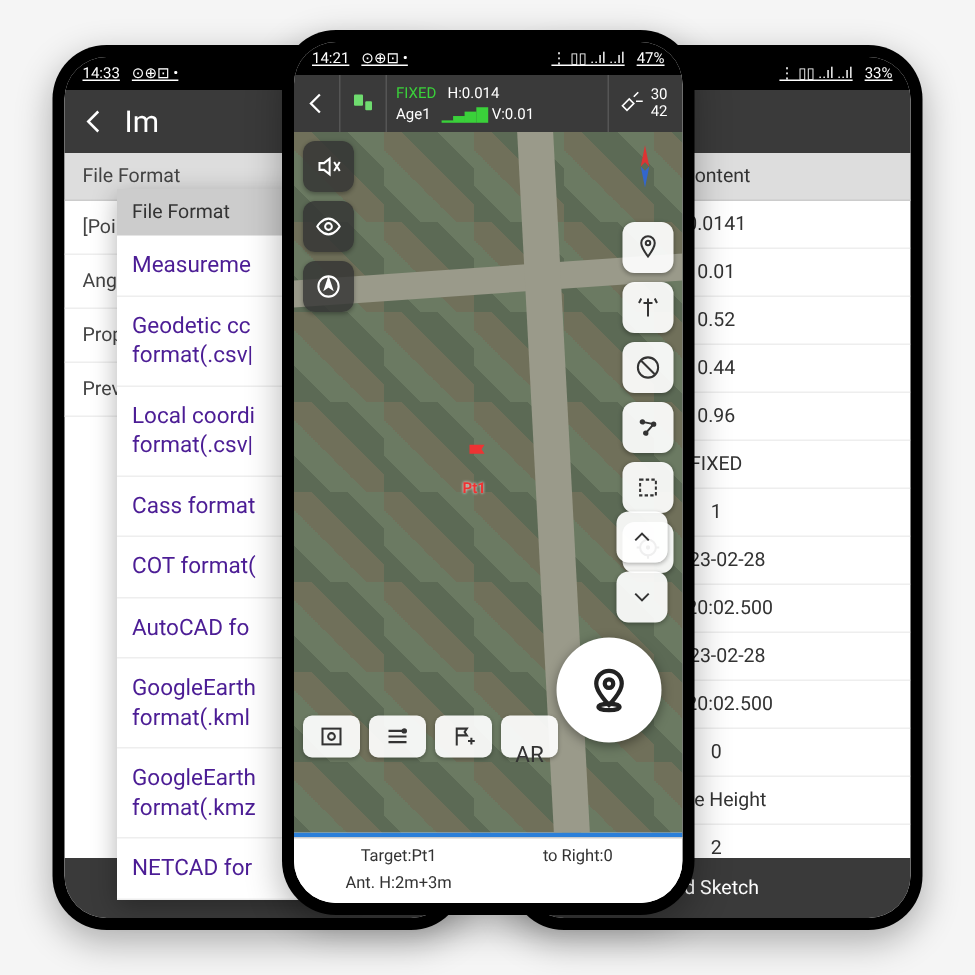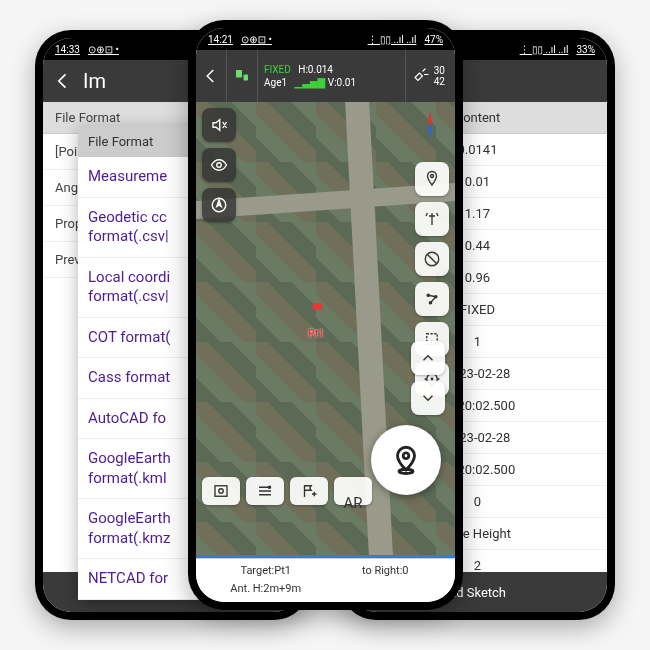--- a/index.html
+++ b/index.html
@@ -103,21 +103,21 @@
     padding:8px 0; text-align:center; font-size:13px; border-bottom:1px solid #eee; color:#333;
   }
 
   
   .phone.front { z-index: 10; left: 188px; top: 20px; }
   .phone.left  { z-index: 2; left: 35px;  top: 30px; }
   .phone.right { z-index: 2; left: 340px; top: 30px; }
 
   .gnss-bar {
     position: relative;
-    height: 52px;
+    height: 38px;
     background: #3a3a3a;
     color: #fff;
     font-size: 10px;
     display: flex;
     align-items: stretch;
   }
   .gnss-bar .blk {
     display:flex; flex-direction:column; justify-content:center;
     padding: 0 6px;
     border-right: 1px solid #555;
@@ -229,21 +229,21 @@
     <div class="appbar">
       <svg class="back-arrow" viewBox="0 0 24 24" style="visibility:hidden">
           <path d="M15 4 L7 12 L15 20"></path>
         </svg>
       <span>Details</span>
     </div>
     <div class="details-col-hdr">Content</div>
     <div style="flex:1; overflow:hidden">
       <div class="details-row">0.0141</div>
       <div class="details-row">0.01</div>
-      <div class="details-row">1.17</div>
+      <div class="details-row">0.52</div>
       <div class="details-row">0.44</div>
       <div class="details-row">0.96</div>
       <div class="details-row">FIXED</div>
       <div class="details-row">1</div>
       <div class="details-row">2023-02-28</div>
       <div class="details-row">14:20:02.500</div>
       <div class="details-row">2023-02-28</div>
       <div class="details-row">12:20:02.500</div>
       <div class="details-row">0</div>
       <div class="details-row">Pole Height</div>
@@ -255,22 +255,22 @@
   </div>
 </div>
 
 <div class="popup" style="left:78px; top:126px; z-index:5">
   <div class="hdr">File Format</div>
   <div class="itm">Measureme</div>
   <div class="itm" style="white-space:pre-line">Geodetic cc
 format(.csv|</div>
   <div class="itm" style="white-space:pre-line">Local coordi
 format(.csv|</div>
+  <div class="itm">Cass format</div>
   <div class="itm">COT format(</div>
-  <div class="itm">Cass format</div>
   <div class="itm">AutoCAD fo</div>
   <div class="itm" style="white-space:pre-line">GoogleEarth
 format(.kml</div>
   <div class="itm" style="white-space:pre-line">GoogleEarth
 format(.kmz</div>
   <div class="itm">NETCAD for</div>
 </div>
 
 <div class="phone front">
   <div class="screen">
@@ -434,16 +434,16 @@
         <div class="map-btn">
             <span class="ar">AR</span>
           </div>
       </div>
     </div>
 
     <div class="accent-line"></div>
     <div class="info-strip">
       <div>Target:Pt1</div>
       <div>to Right:0</div>
-      <div>Ant. H:2m+9m</div>
+      <div>Ant. H:2m+3m</div>
     </div>
   </div>
 </div>
 
 </body></html>

